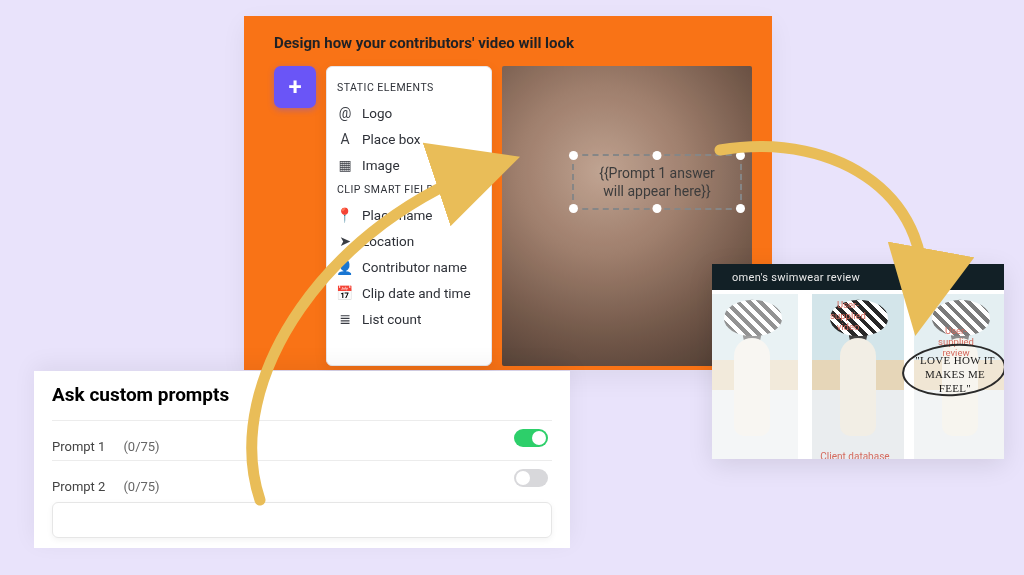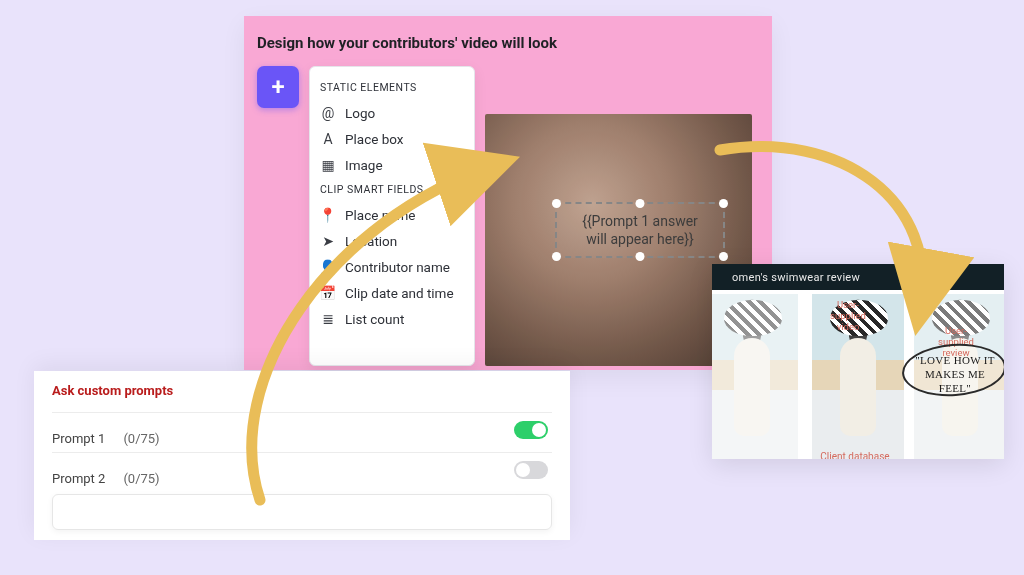--- a/index.html
+++ b/index.html
@@ -9,22 +9,22 @@
     font-family: -apple-system, BlinkMacSystemFont, "Segoe UI", Roboto, sans-serif;
     position: relative;
     overflow: hidden;
   }
 
   
   .designer-panel {
     position: absolute;
     left: 244px; top: 16px;
     width: 528px;
-    background: #f9a8d4;
-    padding: 18px 20px 4px 13px;
+    background: #f97316;
+    padding: 18px 20px 4px 30px;
     box-shadow: 0 8px 24px rgba(0,0,0,.06);
   }
   .designer-title {
     font-size: 15px; font-weight: 700; color: #1f2125;
     margin-bottom: 14px;
   }
   .designer-body { display: flex; gap: 10px; height: 300px; }
   .add-btn {
     width: 42px; height: 42px;
     background: #6a55f7;
@@ -63,21 +63,20 @@
     width: 16px; display:inline-flex; justify-content:center;
     color:#3a3d44; font-size:14px;
   }
   .canvas {
     flex: 1;
     position: relative;
     border-radius: 2px; overflow: hidden;
     background:
       radial-gradient(circle at 40% 35%, #c9aa97 0%, #a78572 35%, #755a4b 70%, #4e3c33 100%);
     filter: blur(0.3px);
-    margin-top: 48px;
   }
   .canvas::before{
     content:"";
     position:absolute; inset:0;
     background: rgba(0,0,0,.05);
   }
   .placeholder-box {
     position: absolute;
     left: 70px; top: 88px;
     width: 170px; height: 56px;
@@ -99,21 +98,21 @@
 
   
   .prompts-panel {
     position:absolute;
     left: 34px; top: 371px;
     width: 536px;
     background:#fff;
     padding: 12px 18px 4px 18px;
     box-shadow: 0 -6px 22px rgba(0,0,0,.06);
   }
-  .prompts-title { font-size:13px; font-weight:700; color:#b91c1c; margin-bottom:14px;}
+  .prompts-title { font-size:19px; font-weight:700; color:#000000; margin-bottom:14px;}
   .prompt-row {
     border-top:1px solid #ececec;
     padding:18px 0 6px 0;
     position:relative;
   }
   .prompt-head { display:flex; gap:18px; font-size:13px; color:#666; }
   .prompt-head .p-label { color:#444; }
   .toggle {
     position:absolute; right:4px; top:8px;
     width:34px; height:18px; border-radius:10px;

